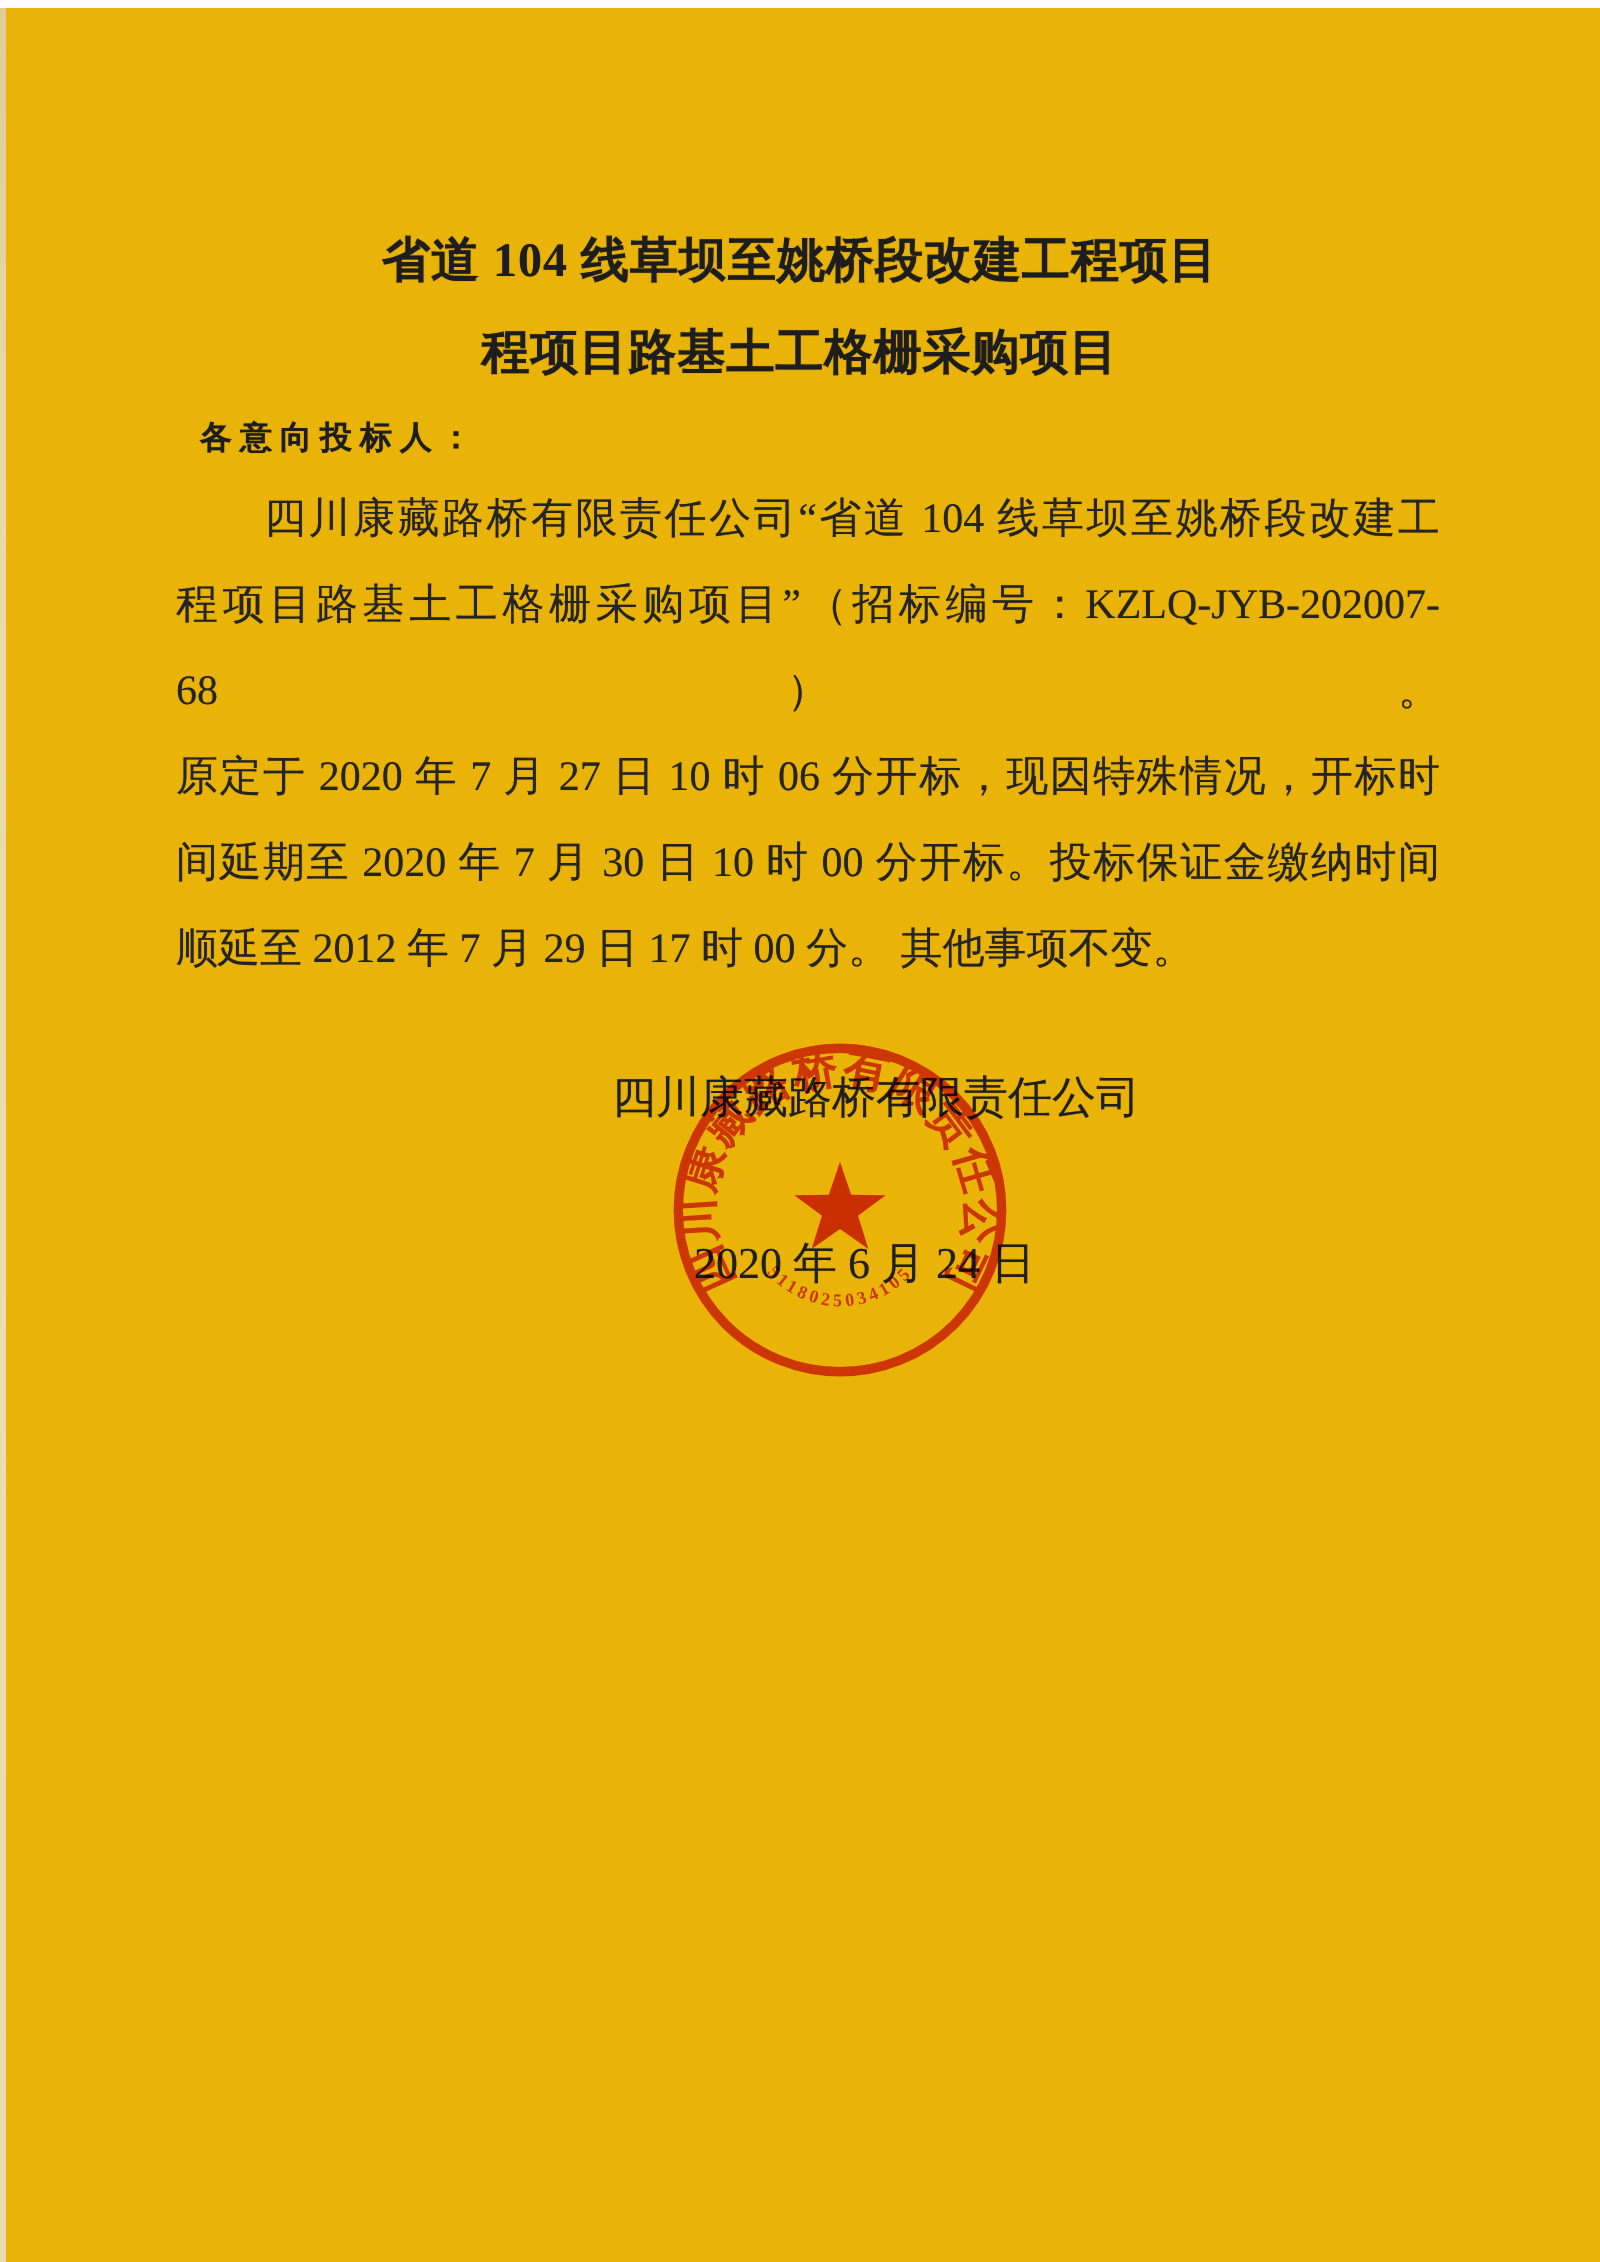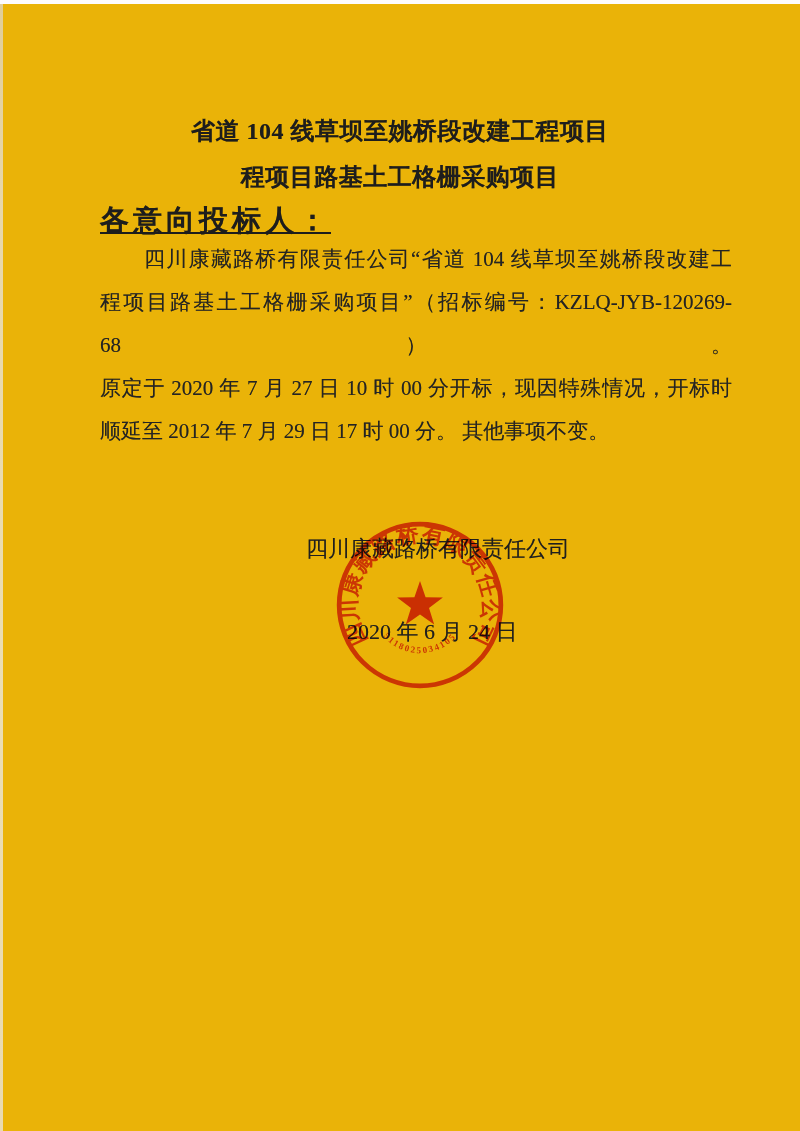--- a/index.html
+++ b/index.html
@@ -27,29 +27,28 @@
     font-weight:700;
     font-size:24px;
     line-height:46px;
     color:#1d1d1d;
     text-shadow:0 0 .5px rgba(20,20,20,.55);
     letter-spacing:.5px;
   }
   .salutation{
     position:absolute;left:100px;top:200px;
     font-weight:700;
-    font-size:29px;
+    font-size:16px;
     line-height:32px;
     letter-spacing:4px;
     color:#1d1d1d;
     text-shadow:0 0 .4px rgba(20,20,20,.5);
-    text-decoration:underline;
   }
   .body-block{
-    position:absolute;left:100px;top:234px;width:632px;
+    position:absolute;left:88px;top:234px;width:632px;
     font-size:21px;
     color:#242424;
     text-shadow:0 0 .4px rgba(25,25,25,.45);
   }
   .body-line{
     line-height:43px;
     white-space:nowrap;
   }
   .body-line.just{
     white-space:normal;
@@ -92,22 +91,23 @@
 
   <div class="doc-title">
     <div>省道 104 线草坝至姚桥段改建工程项目</div>
     <div>程项目路基土工格栅采购项目</div>
   </div>
 
   <div class="salutation">各意向投标人：</div>
 
   <div class="body-block">
     <div class="body-line just indent">四川康藏路桥有限责任公司“省道 104 线草坝至姚桥段改建工</div>
-    <div class="body-line just">程项目路基土工格栅采购项目”（招标编号：KZLQ-JYB-120269-68）。</div>
-    <div class="body-line just">原定于 2020 年 7 月 27 日 10 时 00 分开标，现因特殊情况，开标时</div>
+    <div class="body-line just">程项目路基土工格栅采购项目”（招标编号：KZLQ-JYB-202007-68）。</div>
+    <div class="body-line just">原定于 2020 年 7 月 27 日 10 时 06 分开标，现因特殊情况，开标时</div>
+    <div class="body-line just">间延期至 2020 年 7 月 30 日 10 时 00 分开标。投标保证金缴纳时间</div>
     <div class="body-line">顺延至 2012 年 7 月 29 日 17 时 00 分。 其他事项不变。</div>
   </div>
 
   <div class="signer">四川康藏路桥有限责任公司</div>
 
   <div class="sign-date">2020 年 6 月 24 日</div>
 
   <svg class="stamp" viewBox="0 0 200 200" xmlns="http://www.w3.org/2000/svg">
     <defs>
       <path id="seal-top-arc" d="M 39.4 142.4 A 74 74 0 1 1 160.6 142.4" fill="none"></path>

